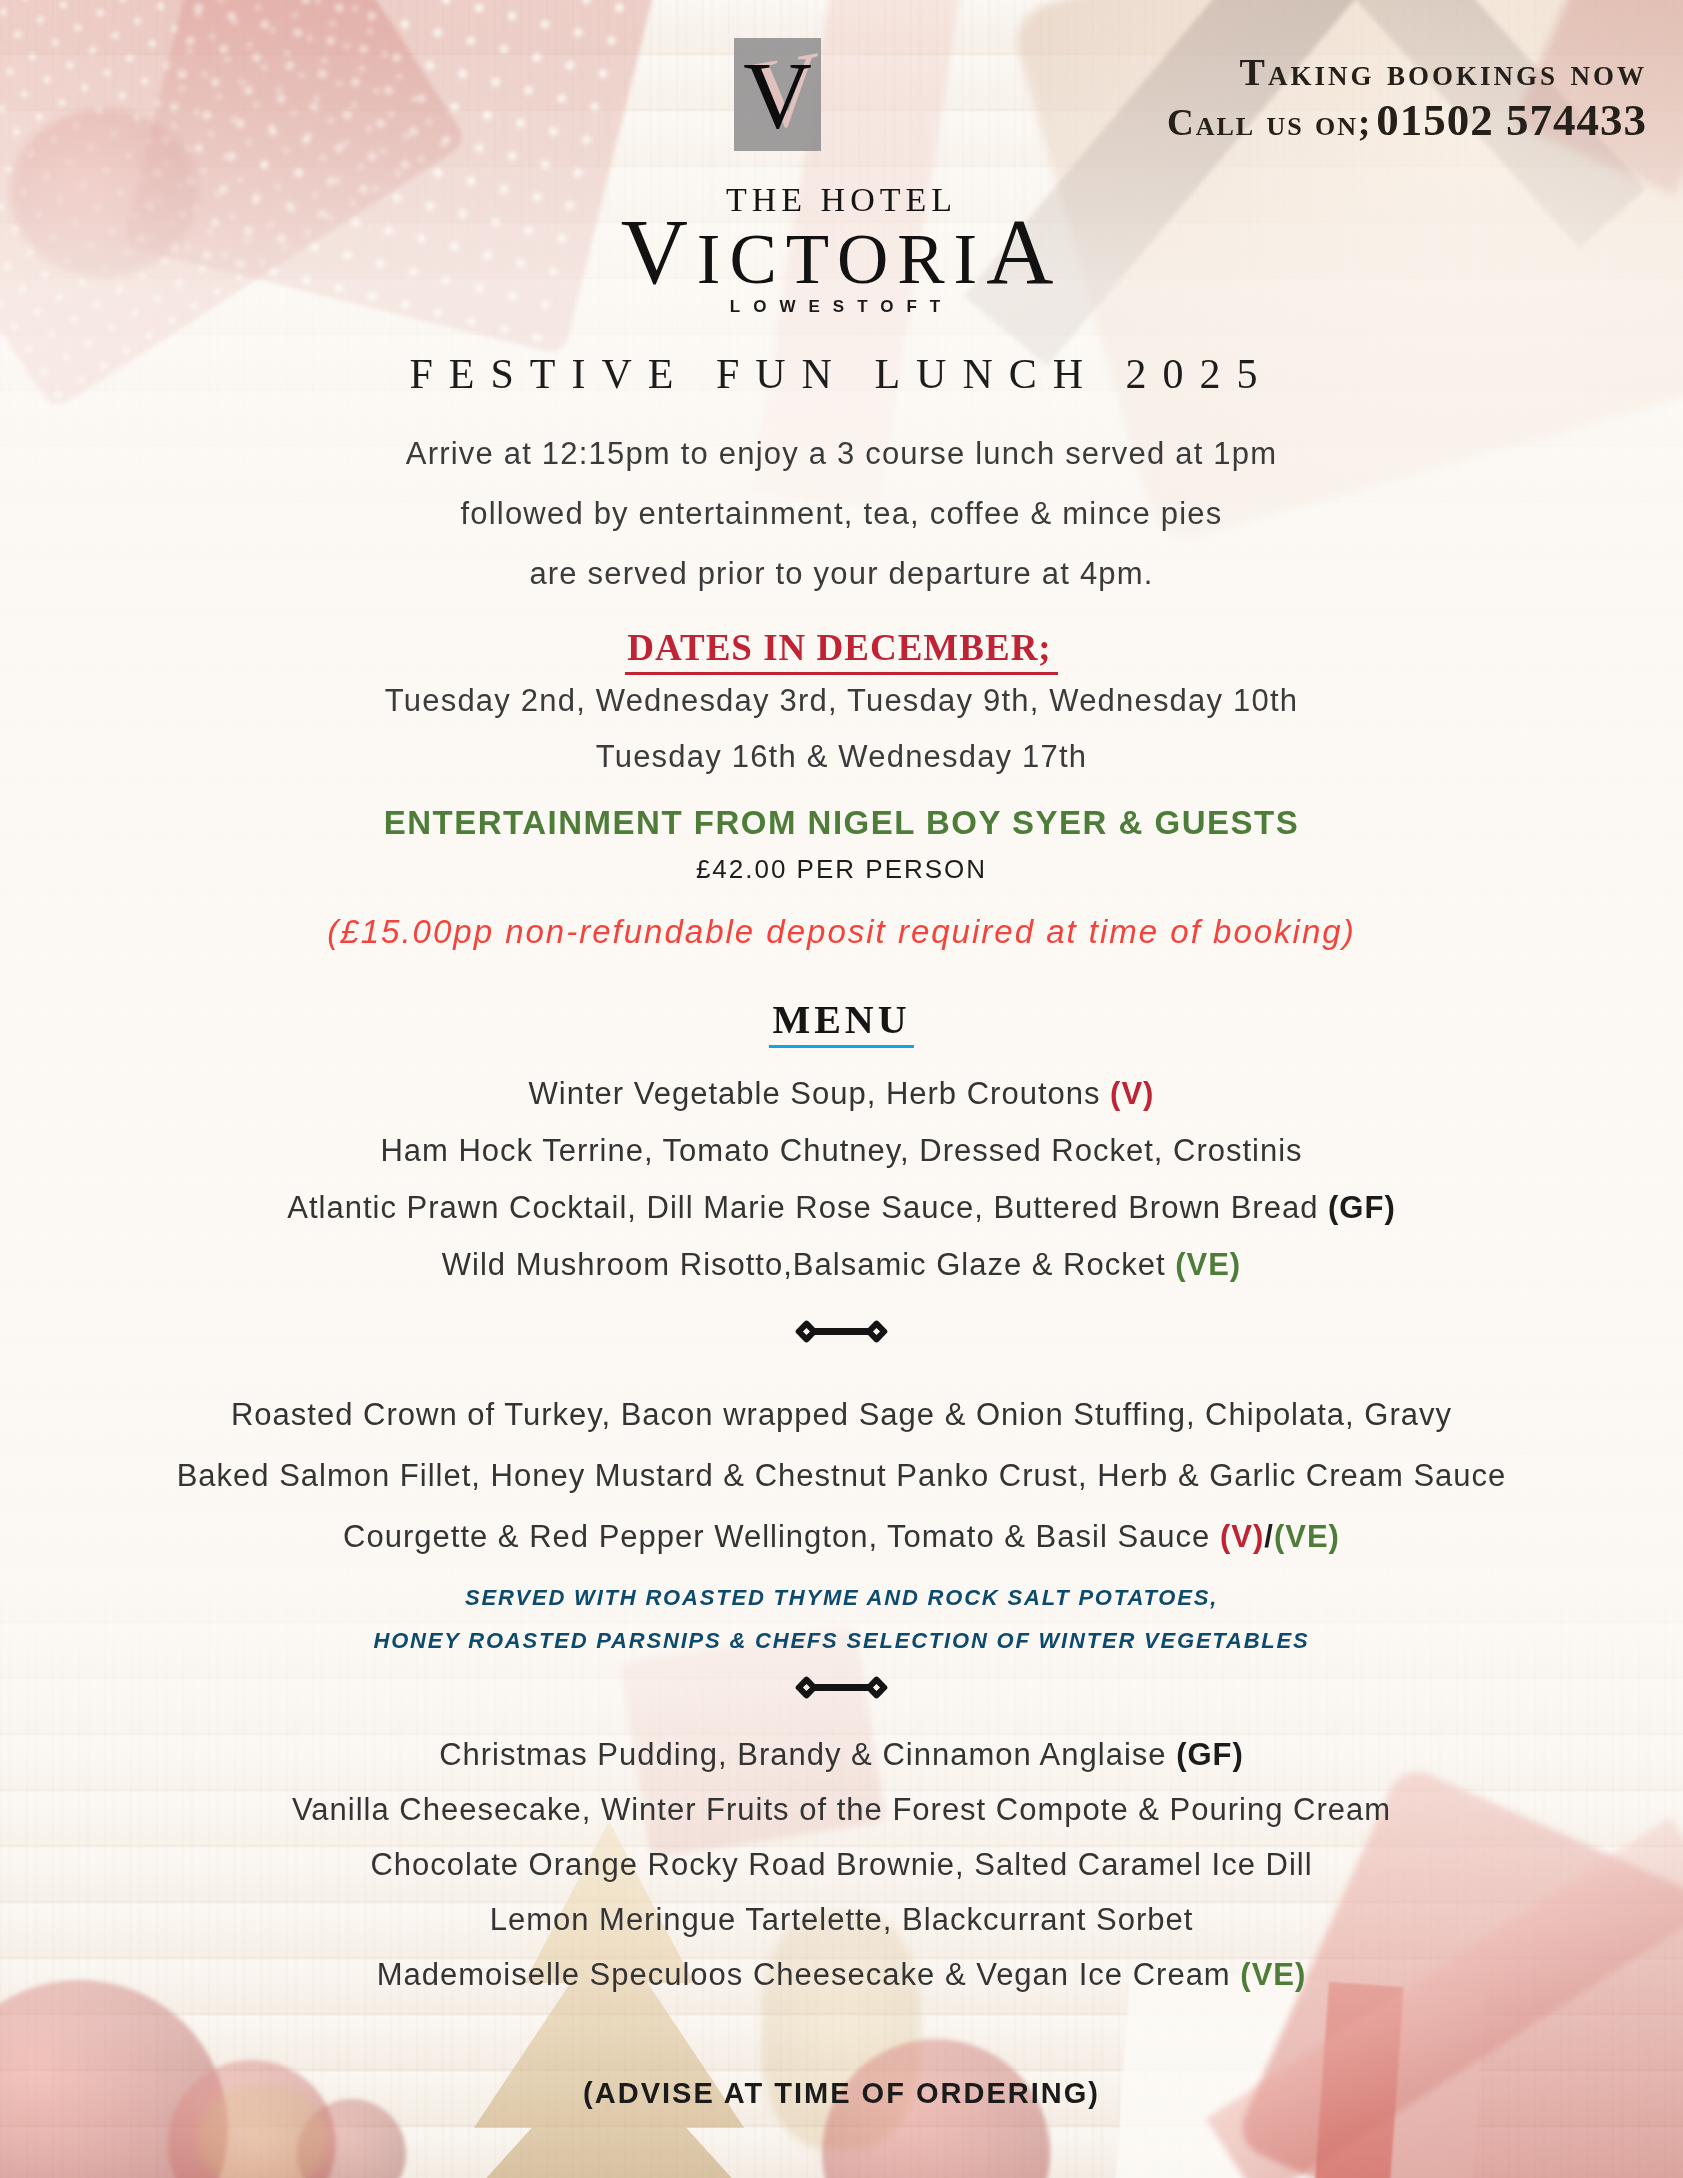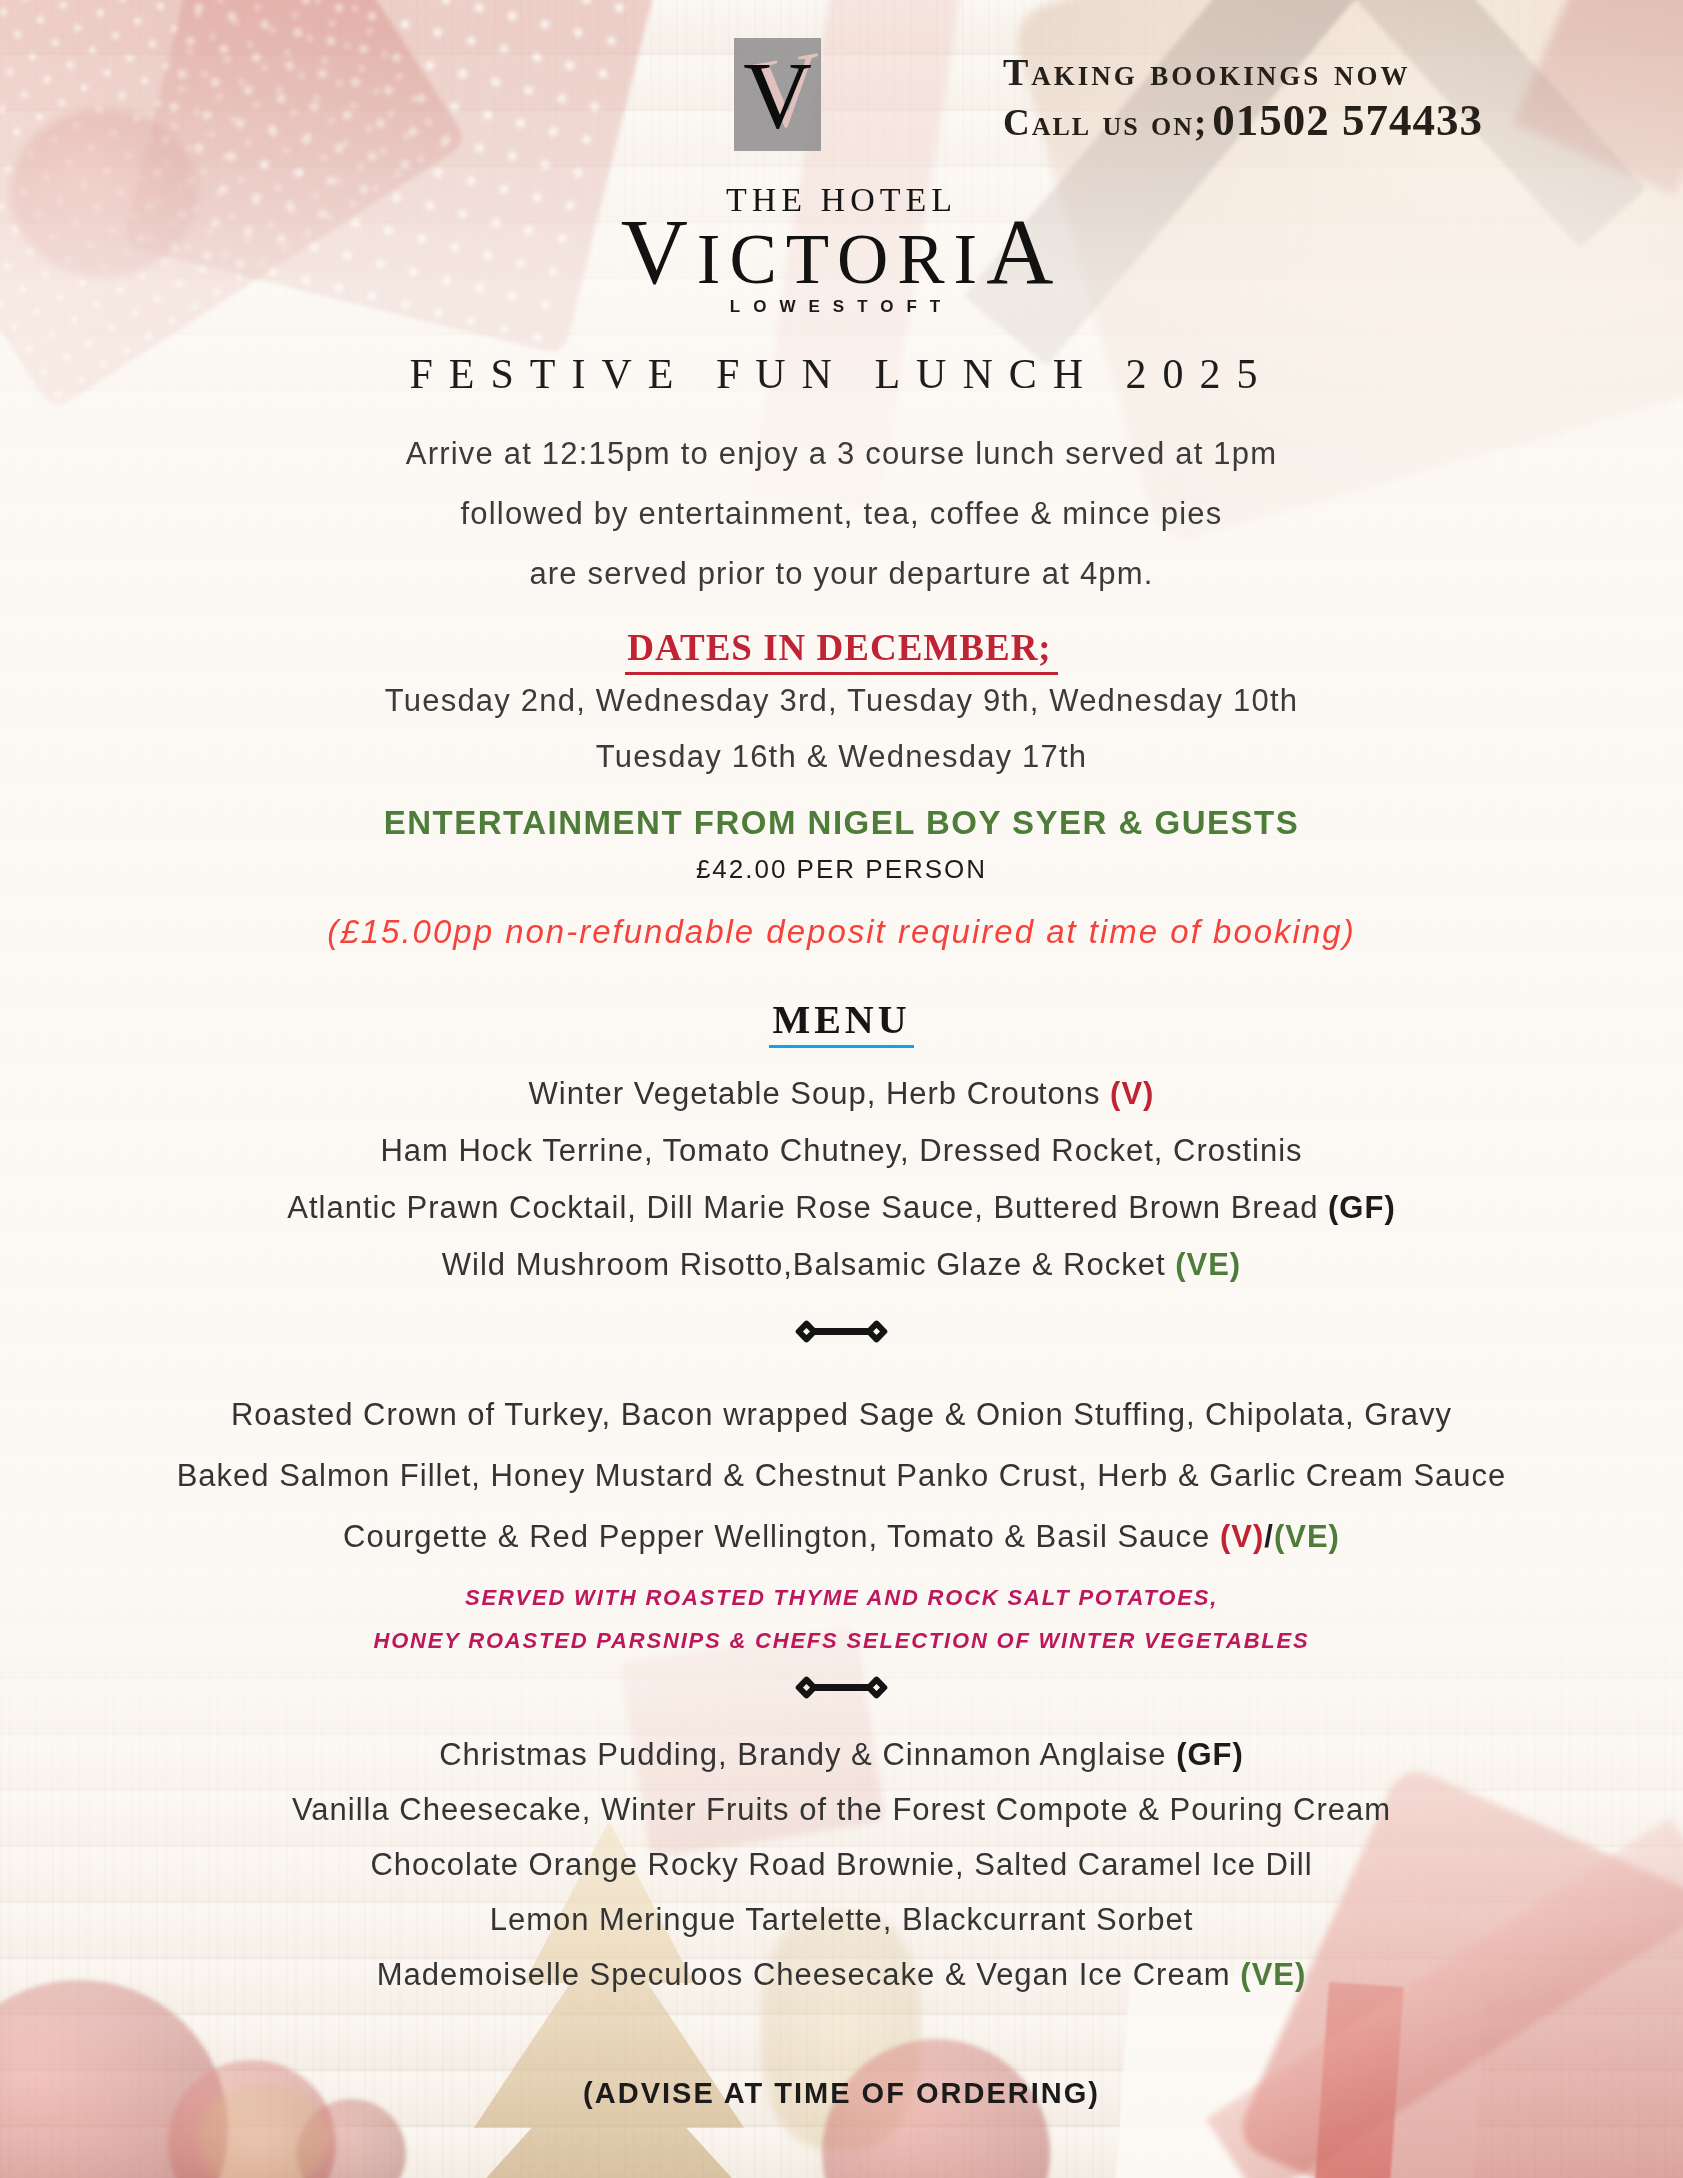--- a/index.html
+++ b/index.html
@@ -58,21 +58,21 @@
          background:linear-gradient(180deg,#df7066,#bb3a31);opacity:.4;filter:blur(3px)}
   
   .wash{background:linear-gradient(180deg,rgba(255,252,248,.42) 0%,rgba(254,251,247,.78) 13%,
         rgba(253,250,246,.9) 28%,rgba(253,250,246,.92) 55%,rgba(253,250,246,.86) 72%,
         rgba(254,250,246,.55) 87%,rgba(255,251,247,.28) 100%)}
 
   .content{position:absolute;inset:0}
   .c{position:absolute;left:0;width:100%;text-align:center}
 
   
-  .booking{position:absolute;top:50px;right:36px;width:644px;text-align:left;color:#26201b}
+  .booking{position:absolute;top:50px;right:36px;width:644px;text-align:right;color:#26201b}
   .bk1{font-family:"Liberation Serif",serif;font-weight:700;font-variant:small-caps;
        font-size:38px;letter-spacing:3px}
   .bk2{margin-top:0;font-family:Liberation Serif, serif;font-weight:700;white-space:nowrap}
   .bk2 .lbl{font-variant:small-caps;font-size:37px;letter-spacing:2px}
   .bk2 .phone{font-size:45px;letter-spacing:1px}
 
   
   .vmark{position:absolute;left:734px;top:38px;width:87px;height:113px;
          background:rgba(146,144,145,.88);overflow:hidden}
   .vmark .orn{position:absolute;left:6px;top:-2px;width:100%;text-align:center;
@@ -109,21 +109,21 @@
   .starters{top:1065px}.starters .dish{line-height:57px}
   .mains{top:1384px}.mains .dish{line-height:61px}
   .desserts{top:1727px}.desserts .dish{line-height:55px}
 
   .divider{position:absolute;left:0;width:100%;display:flex;justify-content:center;align-items:center}
   .div1{top:1323px}.div2{top:1679px}
   .dia{width:17px;height:17px;border:6px solid #141414;border-radius:3px;transform:rotate(45deg)}
   .bar{width:63px;height:7px;background:#141414;margin:0 -5px;z-index:1}
 
   .sides{top:1576px;font-size:22px;font-weight:700;font-style:italic;line-height:43px;
-         letter-spacing:1.8px;color:#be185d}
+         letter-spacing:1.8px;color:#0c4a6e}
 
   .footer-note{top:2028px;font-weight:700;font-size:30px;letter-spacing:1.5px;white-space:nowrap;color:#1b1b1b}
   .ordering{top:2077px;font-weight:700;font-size:29px;letter-spacing:2px;color:#1b1b1b}
 </style>
 </head>
 <body>
 
 <div class="page">
 
   <div class="layer planks"></div>

